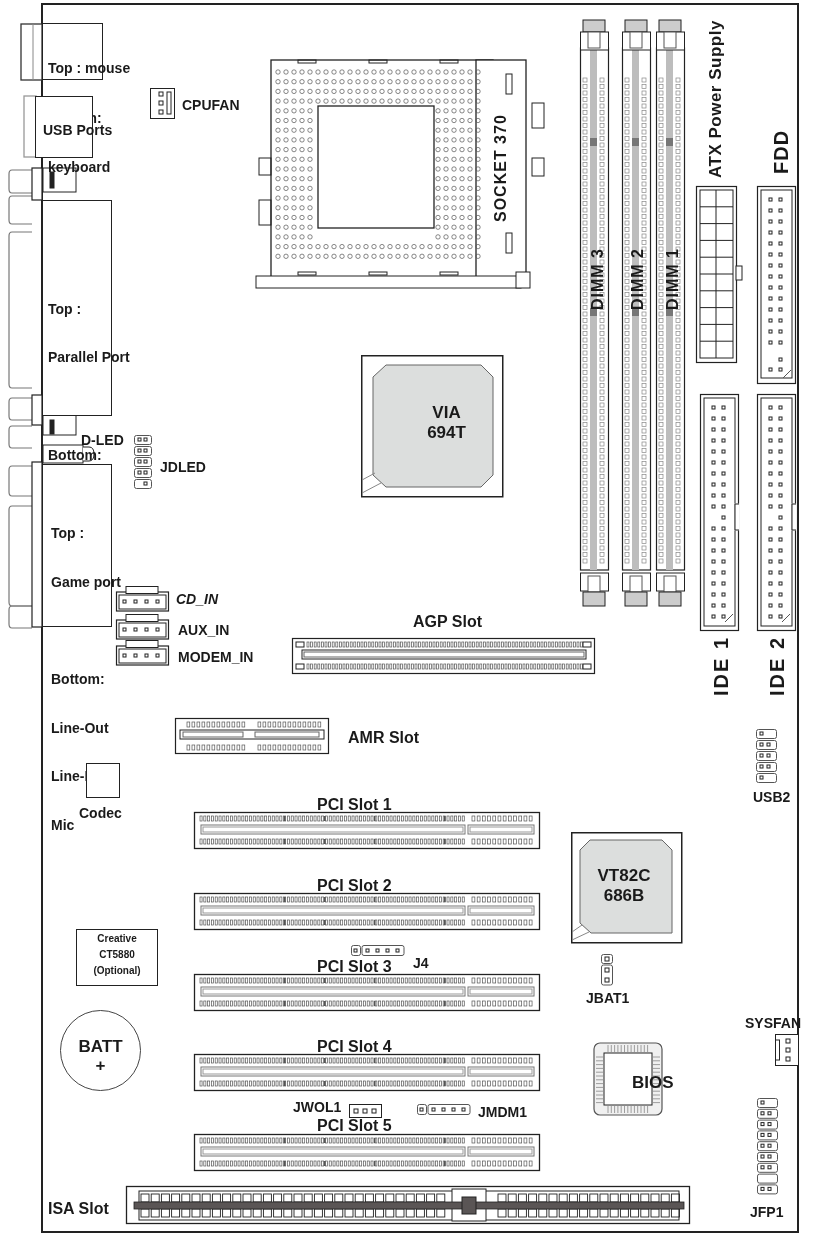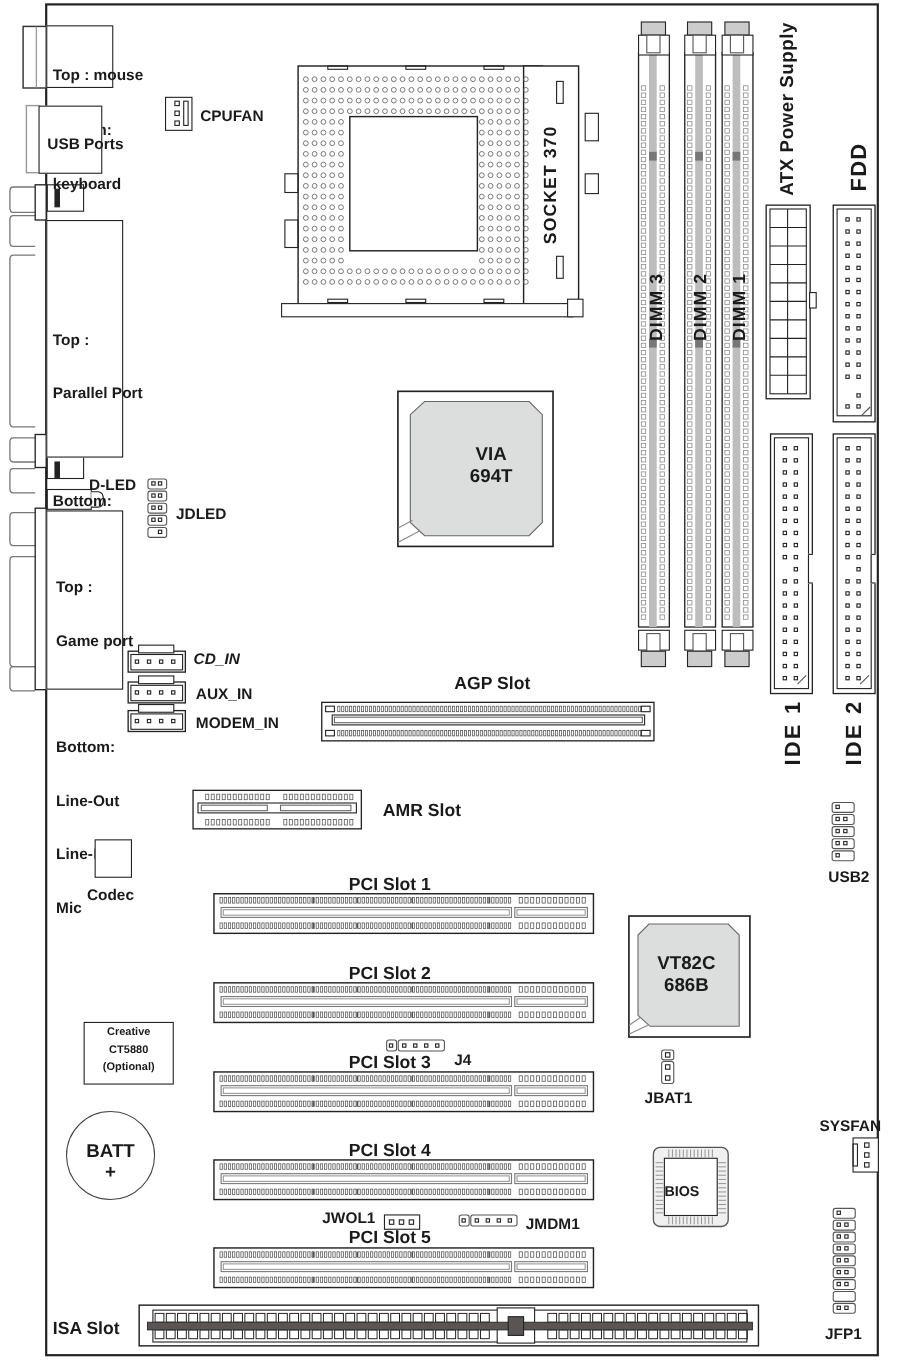--- a/index.html
+++ b/index.html
@@ -2376,21 +2376,21 @@
     <line x1="61" y1="54" x2="68" y2="54" stroke="#888" stroke-width="0.8"></line>
     <line x1="52.3" y1="4" x2="52.3" y2="11" stroke="#888" stroke-width="0.8"></line>
     <line x1="52.3" y1="65" x2="52.3" y2="72" stroke="#888" stroke-width="0.8"></line>
     <line x1="4" y1="57.8" x2="11" y2="57.8" stroke="#888" stroke-width="0.8"></line>
     <line x1="61" y1="57.8" x2="68" y2="57.8" stroke="#888" stroke-width="0.8"></line>
     <line x1="55.599999999999994" y1="4" x2="55.599999999999994" y2="11" stroke="#888" stroke-width="0.8"></line>
     <line x1="55.599999999999994" y1="65" x2="55.599999999999994" y2="72" stroke="#888" stroke-width="0.8"></line>
     <line x1="4" y1="61.599999999999994" x2="11" y2="61.599999999999994" stroke="#888" stroke-width="0.8"></line>
     <line x1="61" y1="61.599999999999994" x2="68" y2="61.599999999999994" stroke="#888" stroke-width="0.8"></line>
   </svg>
-<div class="lbl big" style="left:604px;top:1075px;font-size:13px;">BIOS</div>
+<div class="lbl big" style="left:632px;top:1075px;font-size:17px;">BIOS</div>
 
 <div class="lbl" style="left:745px;top:1015px;text-align:right;">SYSFAN</div>
 <svg style="left:775px;top:1034px;" width="26" height="34">
   <rect x="0.5" y="0.5" width="23" height="31" fill="#fff" stroke="#222"></rect>
   <rect x="0.5" y="6" width="4" height="20" fill="none" stroke="#222"></rect>
   <rect x="11" y="5" width="4" height="4" fill="none" stroke="#222"></rect>
   <rect x="11" y="14" width="4" height="4" fill="none" stroke="#222"></rect>
   <rect x="11" y="23" width="4" height="4" fill="none" stroke="#222"></rect>
 </svg>
 

